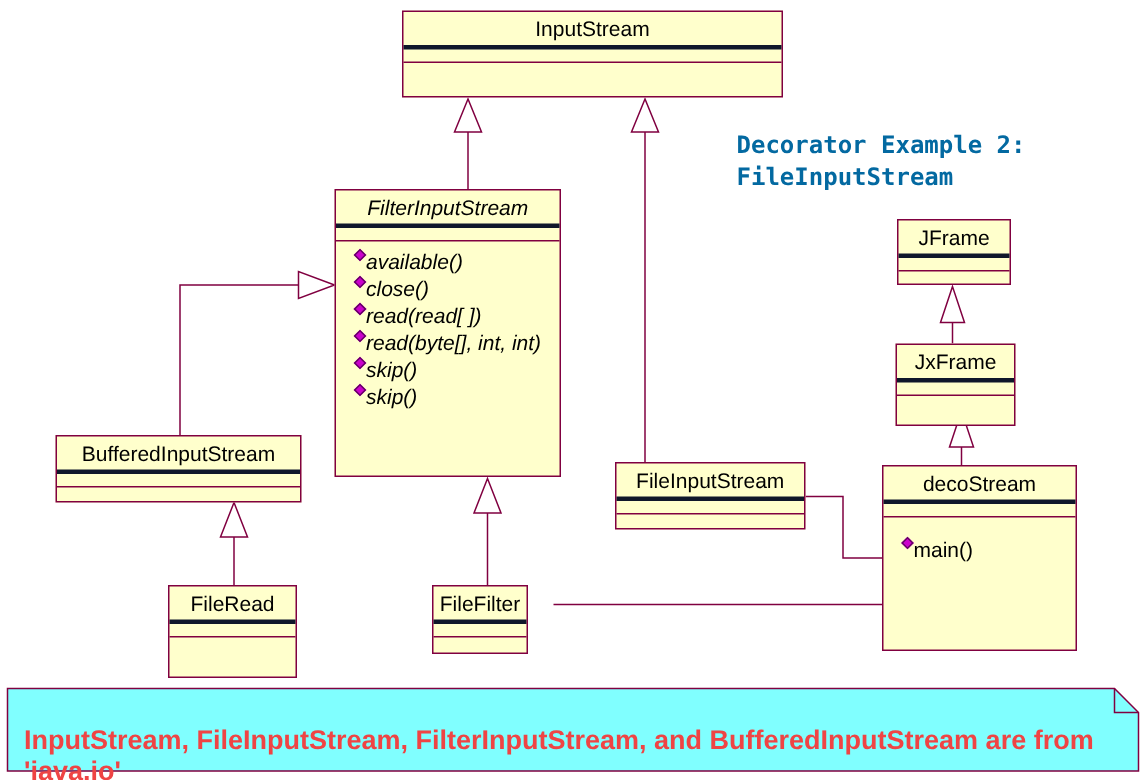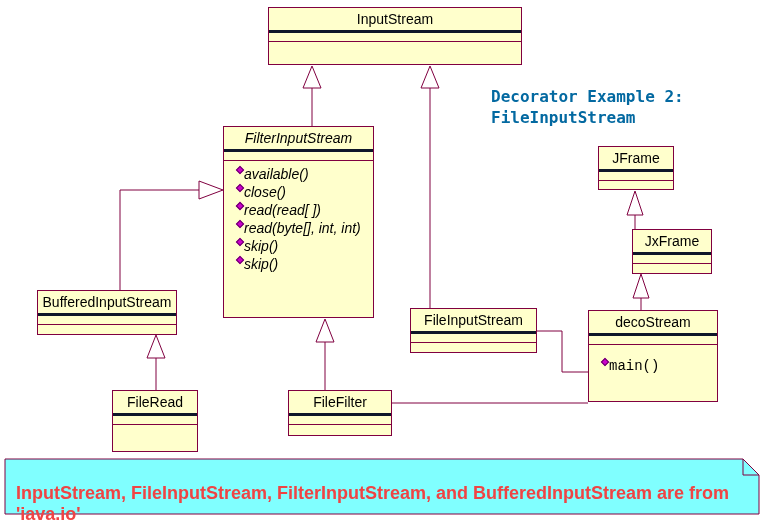--- a/index.html
+++ b/index.html
@@ -66,53 +66,53 @@
     <div class="op"><span class="dia"></span><span>available()</span></div>
     <div class="op"><span class="dia"></span><span>close()</span></div>
     <div class="op"><span class="dia"></span></div>
     <div class="op"><span class="dia"></span><span>read(read[ ])</span></div>
     <div class="op"><span class="dia"></span><span>read(byte[], int, int)</span></div>
     <div class="op"><span class="dia"></span><span>skip()</span></div>
     <div class="op"><span class="dia"></span><span>skip()</span></div>
   </div>
 </div>
 
-<div class="cls" style="left:37px; top:290px; width:140px; height:45px;">
+<div class="cls" style="left:37px; top:290px; width:164px; height:45px;">
   <div class="name">BufferedInputStream</div>
   <div class="attrs"></div>
 </div>
 
 <div class="cls" style="left:112px; top:390px; width:86px; height:62px;">
   <div class="name">FileRead</div>
   <div class="attrs"></div>
 </div>
 
-<div class="cls" style="left:288px; top:390px; width:104px; height:46px;">
+<div class="cls" style="left:288px; top:390px; width:64px; height:46px;">
   <div class="name">FileFilter</div>
   <div class="attrs"></div>
 </div>
 
 <div class="cls" style="left:410px; top:308px; width:127px; height:45px;">
   <div class="name">FileInputStream</div>
   <div class="attrs"></div>
 </div>
 
 <div class="cls" style="left:598px; top:146px; width:76px; height:44px;">
   <div class="name">JFrame</div>
   <div class="attrs"></div>
 </div>
 
-<div class="cls" style="left:632px; top:229px; width:80px; height:45px;">
+<div class="cls" style="left:597px; top:229px; width:80px; height:55px;">
   <div class="name">JxFrame</div>
   <div class="attrs"></div>
 </div>
 
-<div class="cls" style="left:588px; top:310px; width:130px; height:92px;">
+<div class="cls" style="left:588px; top:310px; width:130px; height:124px;">
   <div class="name">decoStream</div>
   <div class="attrs"></div>
-  <div class="ops" style="padding-top:12px;font-family:Liberation Mono, monospace;">
+  <div class="ops" style="padding-top:12px;">
     <div class="op"><span class="dia"></span><span>main()</span></div>
   </div>
 </div>
 
 <div class="title"><div>Decorator Example 2:</div><div>FileInputStream</div></div>
 
 <div class="note-text">InputStream, FileInputStream, FilterInputStream, and BufferedInputStream are from 'java.io'</div>
 
 </body></html>

